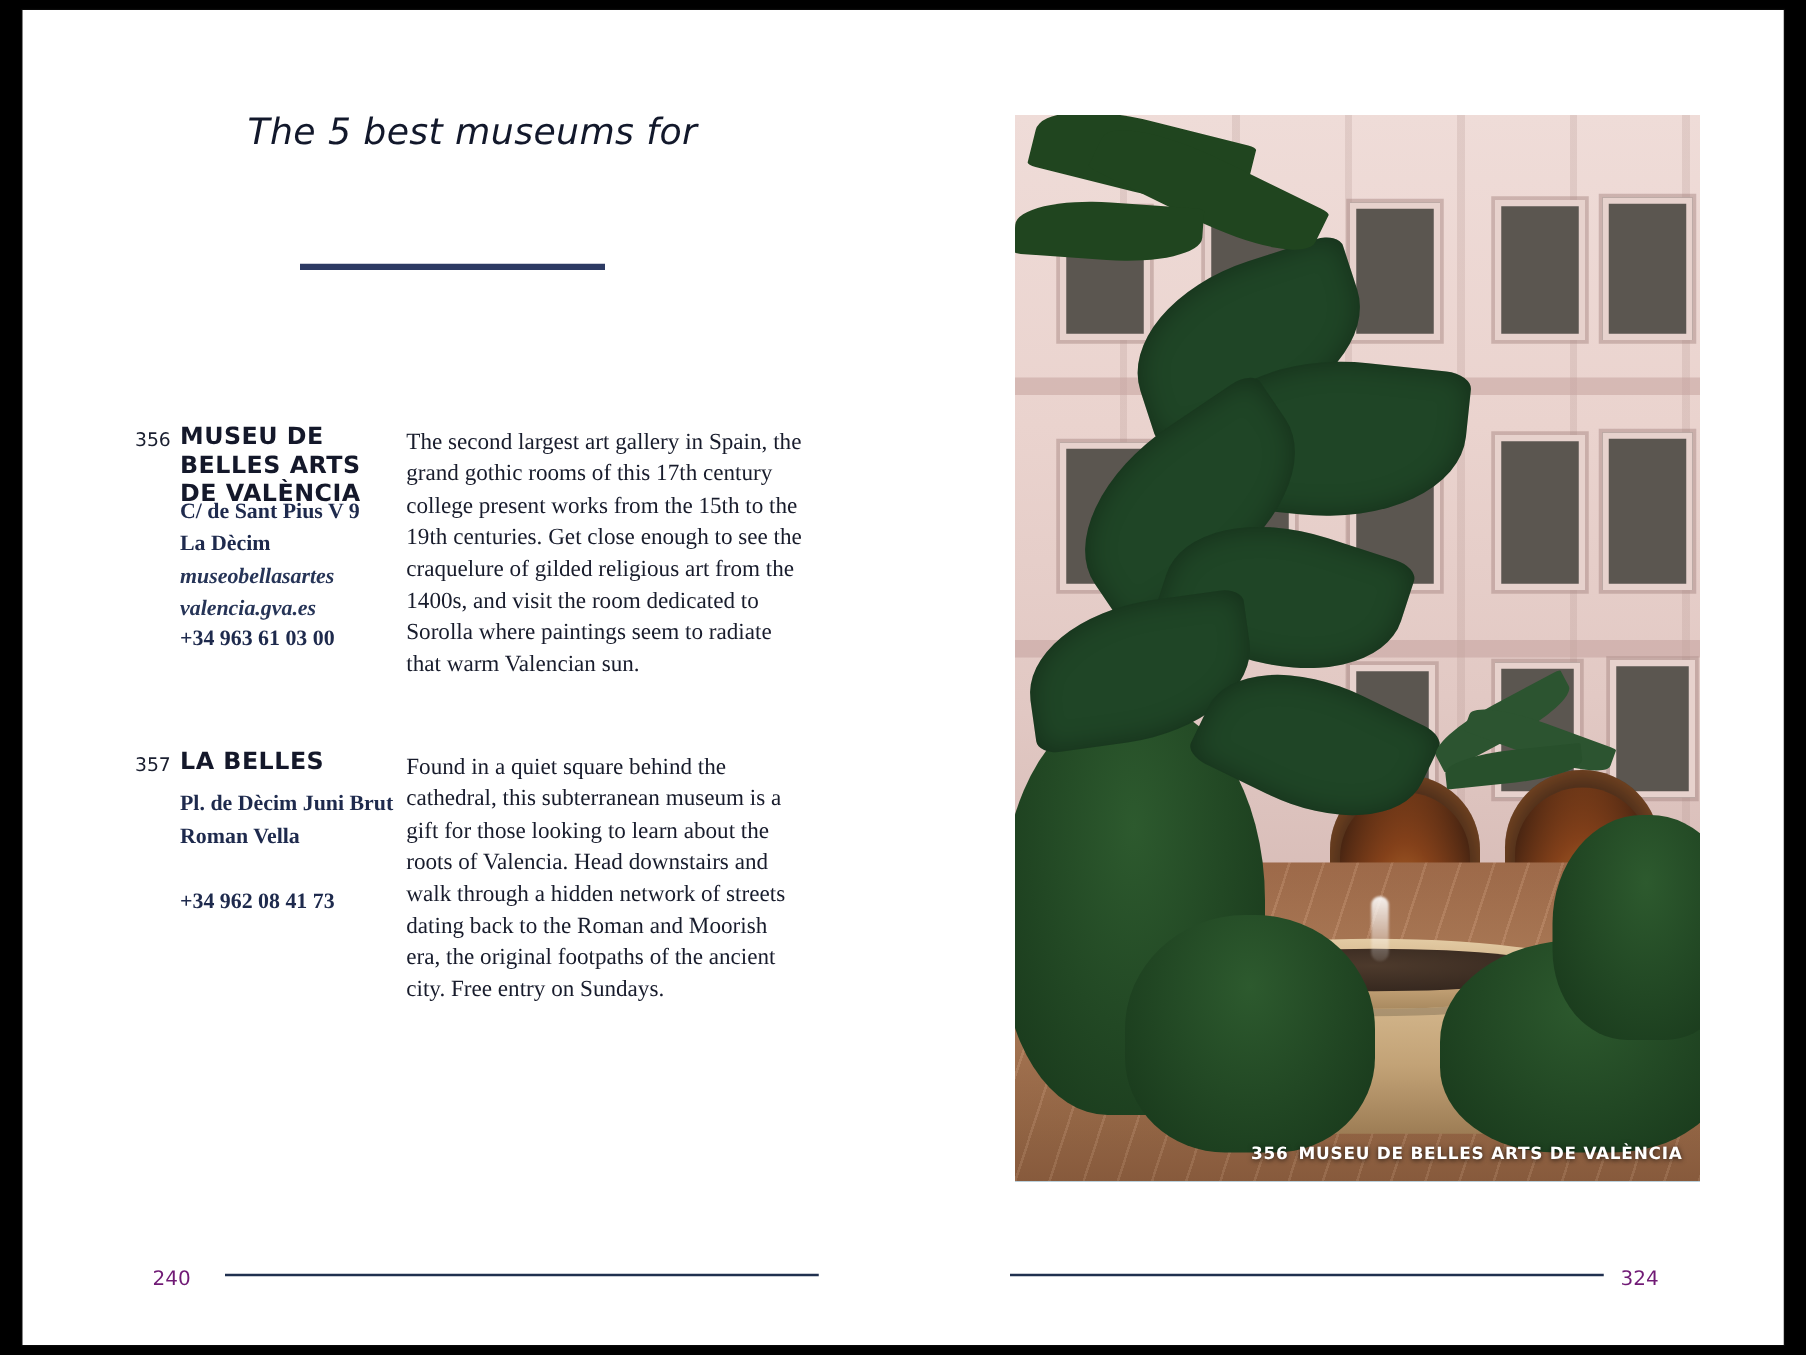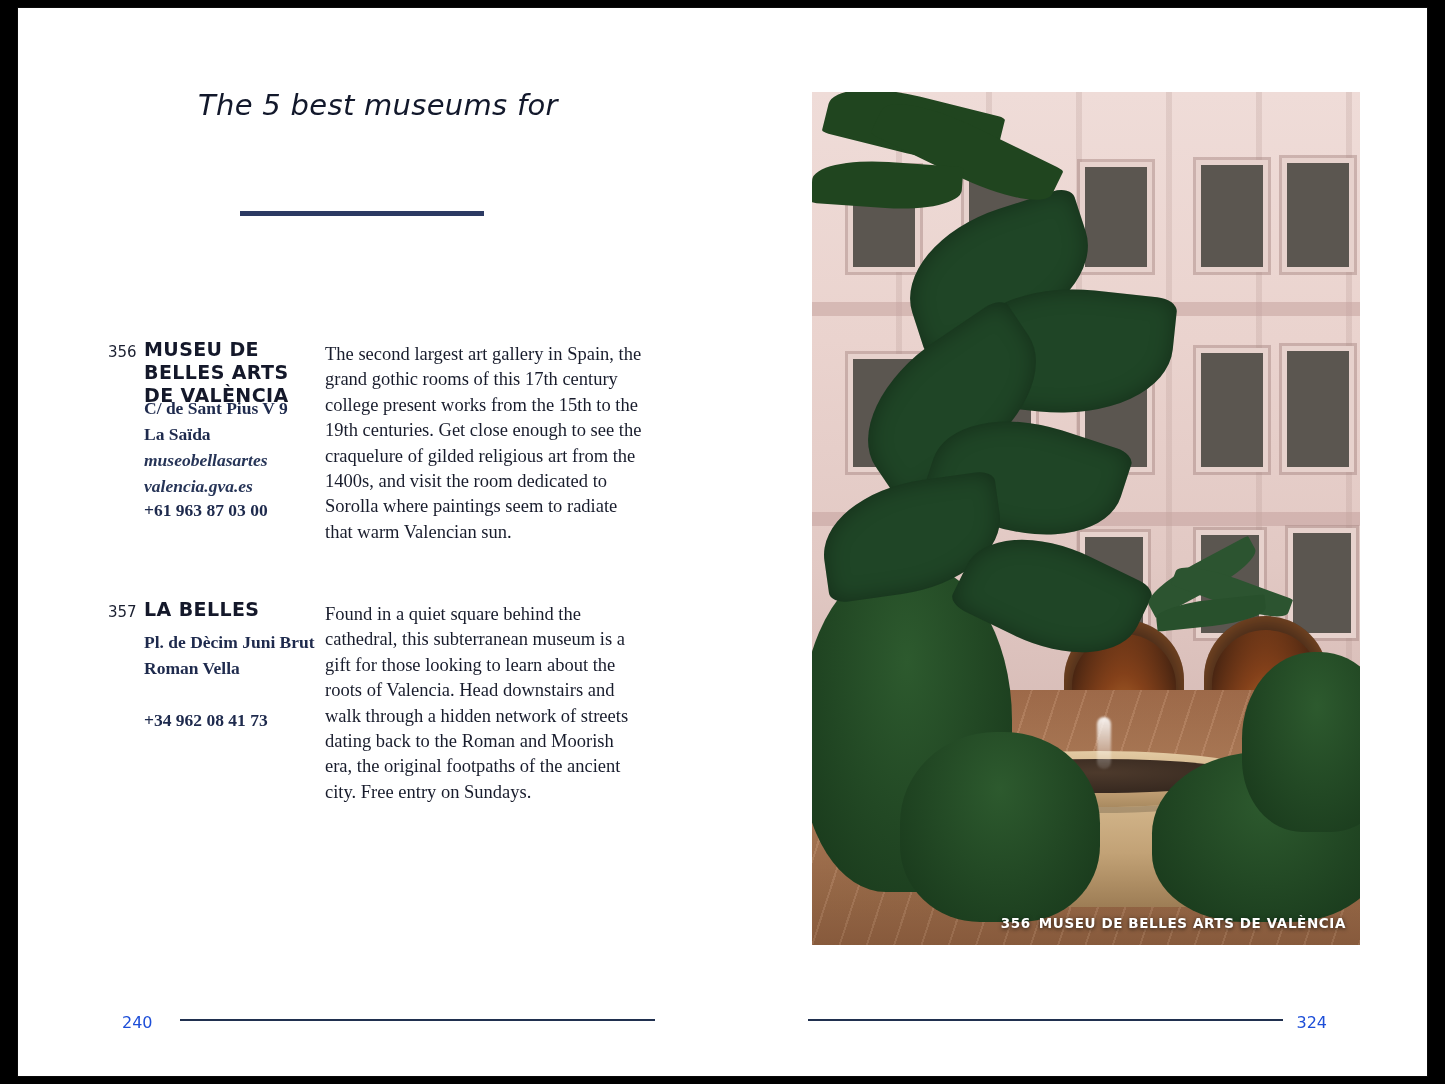--- a/index.html
+++ b/index.html
@@ -257,47 +257,47 @@
     bottom: 55px;
     width: 475px;
     height: 2px;
     background: #20304f;
   }
   .folio {
     position: absolute;
     bottom: 44px;
     font-family: "DejaVu Sans", sans-serif;
     font-size: 16px;
-    color: #1d4ed8;
+    color: #701a75;
   }
   .folio-left { left: 104px; }
   .folio-right { right: 100px; }
 </style>
 </head>
 <body>
 
 <div class="spread">
 
   <div class="page-left">
 
     <div class="kicker">The 5 best museums for</div>
     <div class="rule"></div>
 
     <div class="entry" style="left:90px; top:330px; width:220px;">
       <div class="entry-num">356</div>
       <div class="entry-name">MUSEU DE BELLES ARTS DE VALÈNCIA</div>
       <div class="entry-meta" style="top:58px;">
         <span>C/ de Sant Pius V 9</span><br>
-        <span>La Saïda</span>
+        <span>La Dècim</span>
       </div>
       <div class="entry-meta" style="top:110px;">
         <span class="url">museobellasartes</span>
         <span class="url">valencia.gva.es</span>
       </div>
-      <div class="entry-meta" style="top:160px;">+61 963 87 03 00</div>
+      <div class="entry-meta" style="top:160px;">+34 963 61 03 00</div>
     </div>
 
     <div class="body-col" style="left:307px; top:334px;">The second largest art gallery in Spain, the grand gothic rooms of this 17th century college present works from the 15th to the 19th centuries. Get close enough to see the craquelure of gilded religious art from the 1400s, and visit the room dedicated to Sorolla where paintings seem to radiate that warm Valencian sun.</div>
 
     <div class="entry" style="left:90px; top:590px; width:220px;">
       <div class="entry-num">357</div>
       <div class="entry-name">LA BELLES</div>
       <div class="entry-meta" style="top:32px;">
         <span>Pl. de Dècim Juni Brut</span><br>
         <span>Roman Vella</span>

